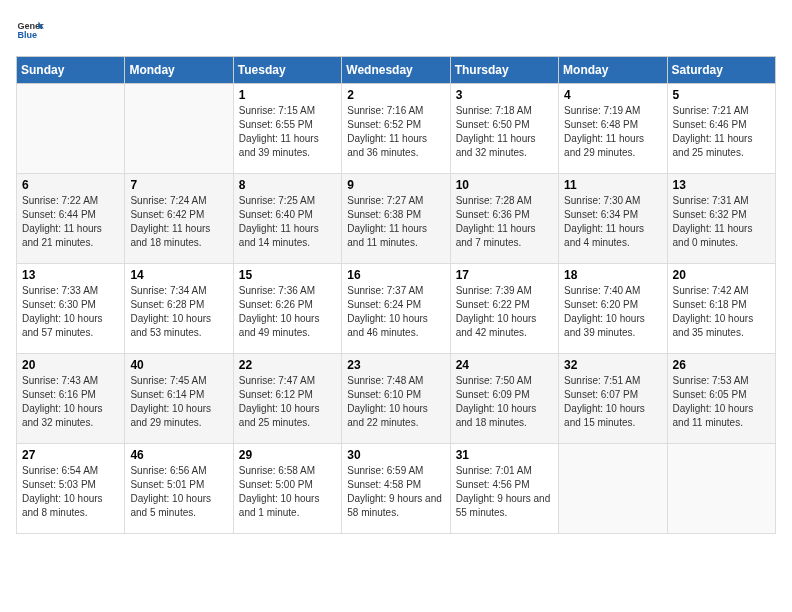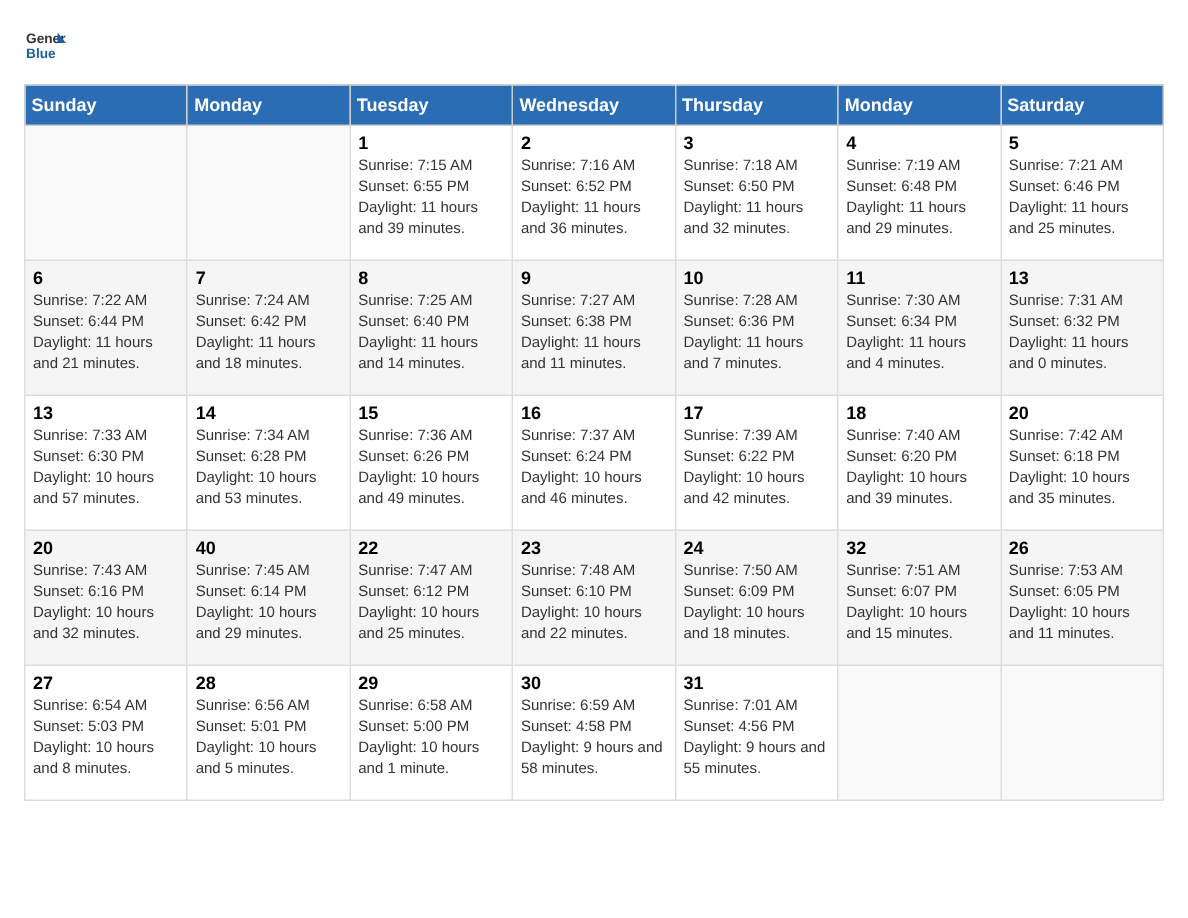--- a/index.html
+++ b/index.html
@@ -238,21 +238,21 @@
           <span class="day-num">26</span>
           <div class="day-info">Sunrise: 7:53 AM<br>Sunset: 6:05 PM<br>Daylight: 10 hours and 11 minutes.</div>
         </td>
       </tr>
       <tr>
         <td>
           <span class="day-num">27</span>
           <div class="day-info">Sunrise: 6:54 AM<br>Sunset: 5:03 PM<br>Daylight: 10 hours and 8 minutes.</div>
         </td>
         <td>
-          <span class="day-num">28</span>
+          <span class="day-num">46</span>
           <div class="day-info">Sunrise: 6:56 AM<br>Sunset: 5:01 PM<br>Daylight: 10 hours and 5 minutes.</div>
         </td>
         <td>
           <span class="day-num">29</span>
           <div class="day-info">Sunrise: 6:58 AM<br>Sunset: 5:00 PM<br>Daylight: 10 hours and 1 minute.</div>
         </td>
         <td>
           <span class="day-num">30</span>
           <div class="day-info">Sunrise: 6:59 AM<br>Sunset: 4:58 PM<br>Daylight: 9 hours and 58 minutes.</div>
         </td>

